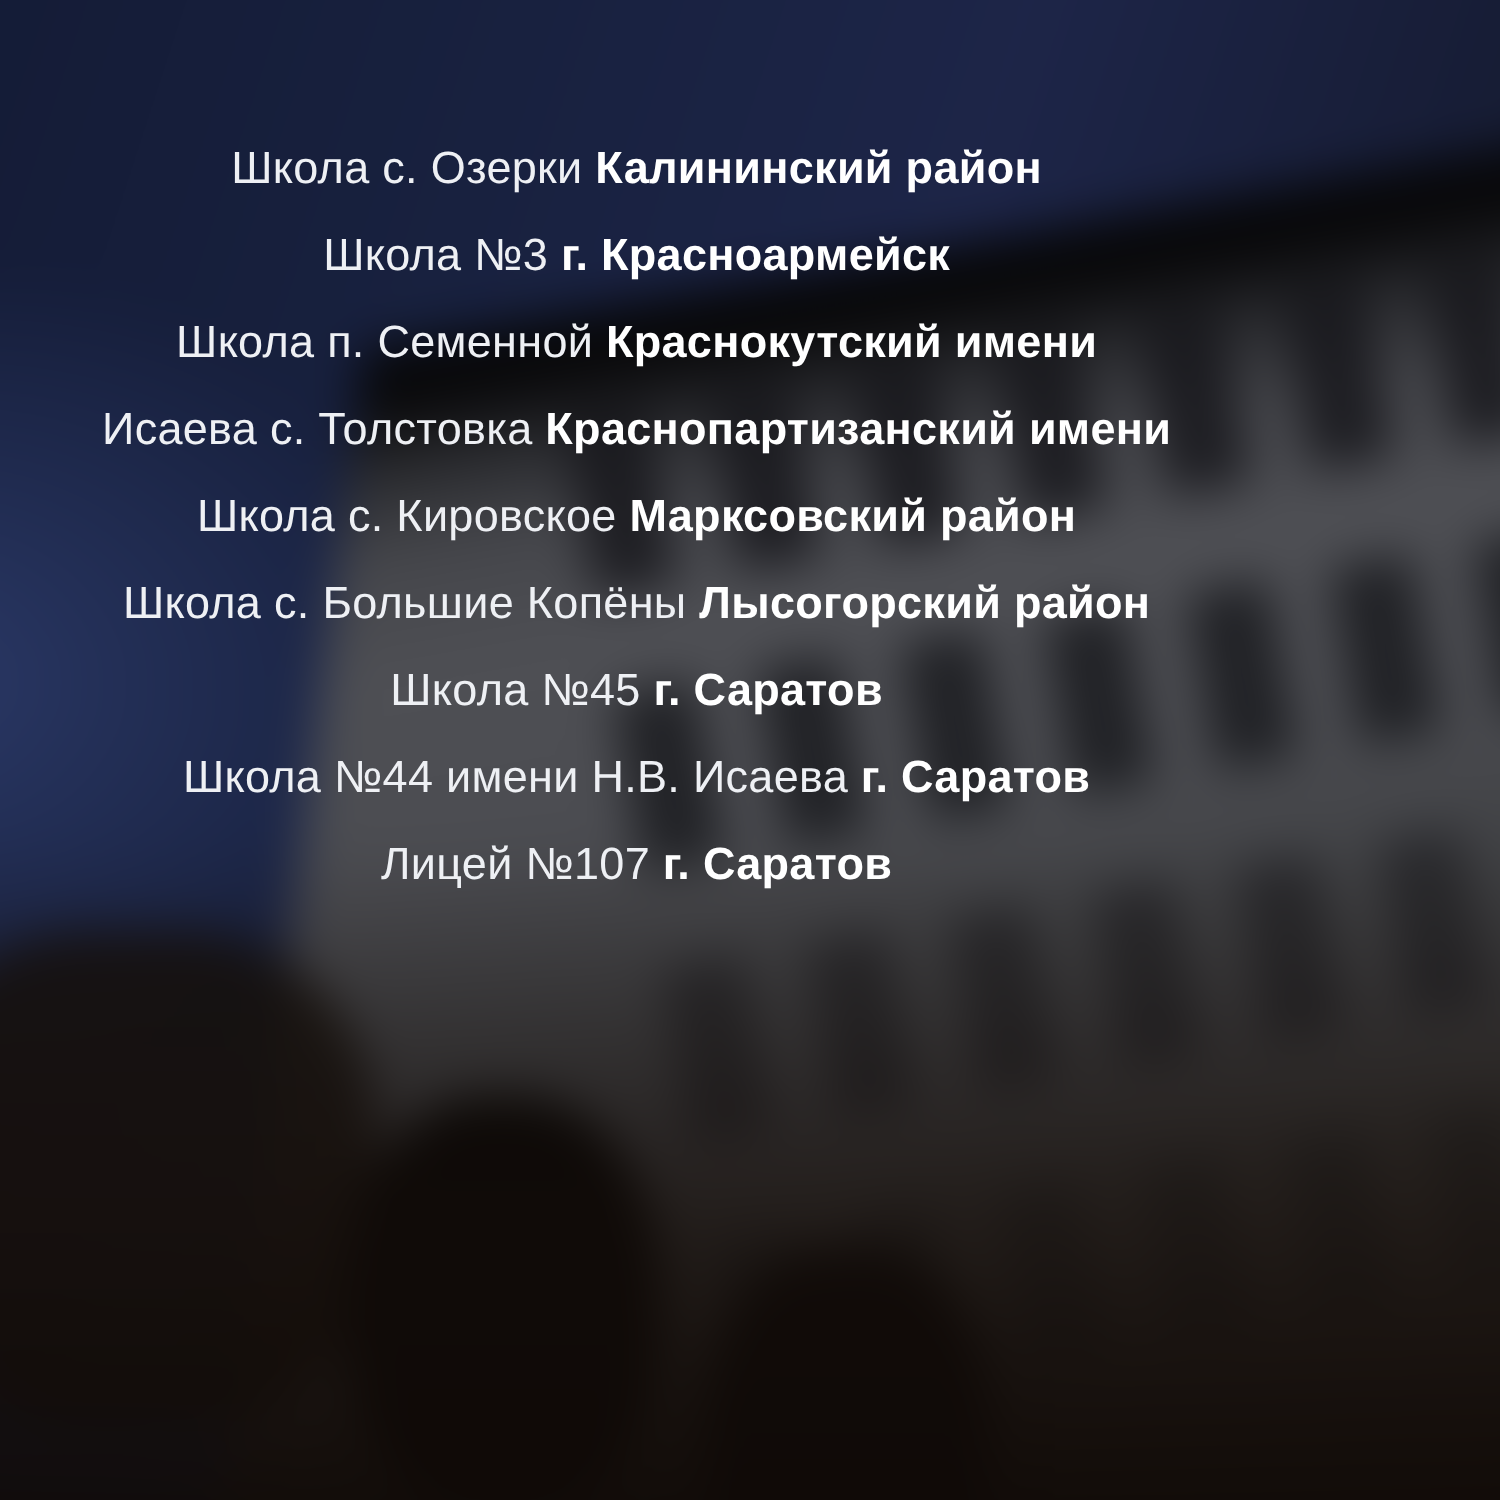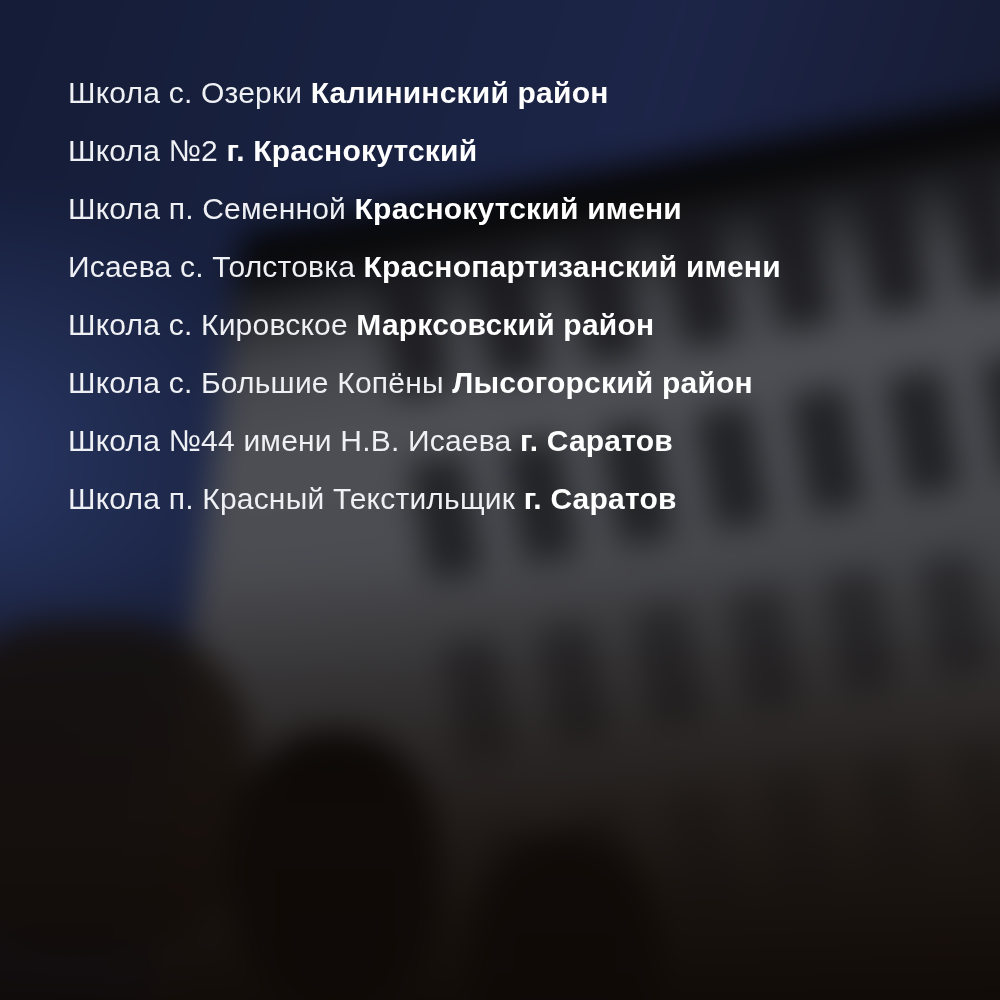--- a/index.html
+++ b/index.html
@@ -30,21 +30,21 @@
   .blob{position:absolute;border-radius:45%;}
   .blob-a{left:230px;top:730px;width:210px;height:280px;background:#070605;}
   .blob-b{left:470px;top:830px;width:190px;height:260px;background:#0a0807;}
   .blob-c{left:-70px;top:620px;width:320px;height:330px;background:#15100d;opacity:.85;border-radius:40%;}
   .shade-bottom{
     position:absolute;left:-60px;right:-60px;top:560px;height:560px;
     background:linear-gradient(180deg,rgba(22,14,10,0) 0%,rgba(22,14,10,0.6) 45%,
       rgba(16,10,7,0.93) 80%,#0d0805 100%);
   }
   
-  .list{position:absolute;left:68px;top:64px;z-index:3;}
+  .list{position:absolute;left:68px;top:84px;z-index:3;text-align:center;}
   .row{height:58px;line-height:58px;font-size:30px;letter-spacing:0.2px;white-space:nowrap;}
   .row .plain{color:var(--text-regular,#eef0f4);font-weight:400;white-space:pre;}
   .row .strong{color:var(--text-bold,#ffffff);font-weight:700;white-space:pre;}
 </style>
 </head>
 <body>
 
 <div class="poster">
 
   <div class="bg">
@@ -82,22 +82,23 @@
       </div>
       <div class="blob blob-c"></div>
       <div class="blob blob-a"></div>
       <div class="blob blob-b"></div>
       <div class="shade-bottom"></div>
     </div>
   </div>
 
   <div class="list" id="school-list">
       <div class="row"><span class="plain">Школа с. Озерки </span><span class="strong">Калининский район</span></div>
-      <div class="row"><span class="plain">Школа №2 </span><span class="strong">г. Краснокутский</span></div>
+      <div class="row"><span class="plain">Школа №3 </span><span class="strong">г. Красноармейск</span></div>
       <div class="row"><span class="plain">Школа п. Семенной </span><span class="strong">Краснокутский имени</span></div>
       <div class="row"><span class="plain">Исаева с. Толстовка </span><span class="strong">Краснопартизанский имени</span></div>
       <div class="row"><span class="plain">Школа с. Кировское </span><span class="strong">Марксовский район</span></div>
       <div class="row"><span class="plain">Школа с. Большие Копёны </span><span class="strong">Лысогорский район</span></div>
+      <div class="row"><span class="plain">Школа №45 </span><span class="strong">г. Саратов</span></div>
       <div class="row"><span class="plain">Школа №44 имени Н.В. Исаева </span><span class="strong">г. Саратов</span></div>
-      <div class="row"><span class="plain">Школа п. Красный Текстильщик </span><span class="strong">г. Саратов</span></div>
+      <div class="row"><span class="plain">Лицей №107 </span><span class="strong">г. Саратов</span></div>
     </div>
 
 </div>
 
 </body></html>

